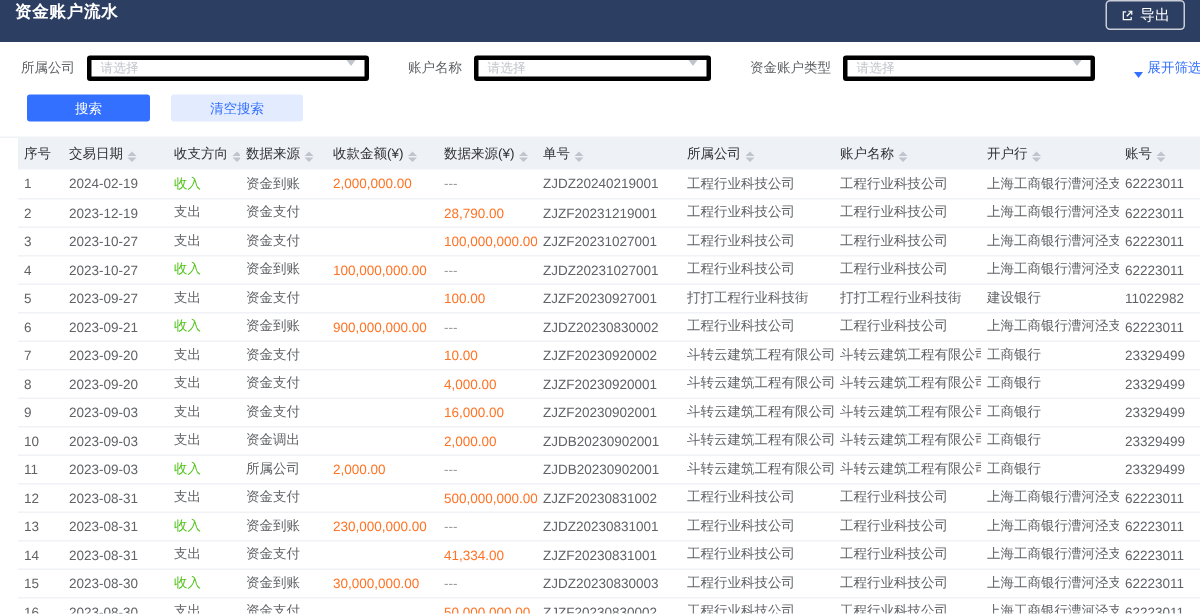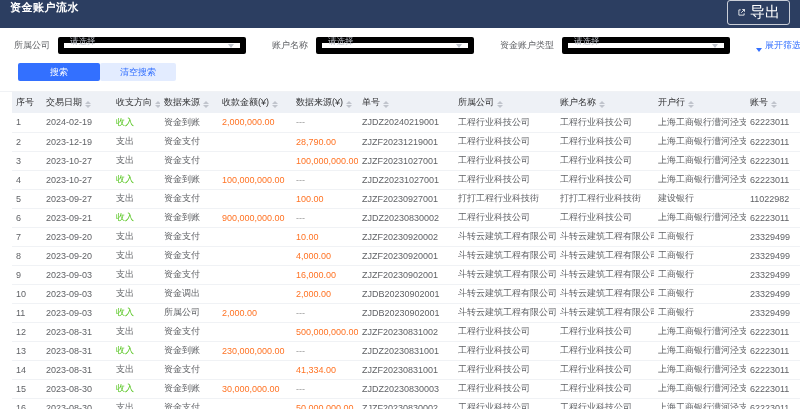--- a/index.html
+++ b/index.html
@@ -7,41 +7,41 @@
     font-family:"Liberation Sans","DejaVu Sans",sans-serif; }
   :root{
     --accent:#3370ff; --accent-light:#e3ecff; --amount:#ff7324;
     --income:#52c41a; --header-bg:#2c3e61; --th-bg:#eef1f6;
   }
   
   .topbar{ height:28px; background:var(--header-bg); display:flex; align-items:flex-start;
     padding:0 10px; }
   .title{ color:#fff; font-size:11px; font-weight:bold; letter-spacing:.5px; }
   .export-btn{ margin-left:auto; background:transparent; border:1px solid rgba(255,255,255,.75);
-    color:#fff; font-size:15px; padding:2px 9px; border-radius:3px; display:flex;
+    color:#fff; font-size:10px; padding:2px 9px; border-radius:3px; display:flex;
     align-items:center; gap:4px; cursor:pointer; font-family:inherit; }
   
   .filter-card{ padding:9px 14px 0 14px; border-bottom:1px solid #f0f2f5; }
   .filter-row{ display:flex; align-items:center; }
   .field{ display:flex; align-items:center; margin-right:26px; }
   .flabel{ font-size:9px; color:#606266; margin-right:8px; white-space:nowrap; }
-  .select{ height:17px; border:6px solid #000000; border-radius:2px; background:#fff;
-    display:flex; align-items:flex-end; justify-content:space-between; padding:0 6px; cursor:pointer; }
+  .select{ height:17px; border:3px solid #000000; border-radius:2px; background:#fff;
+    display:flex; align-items:flex-start; justify-content:space-between; padding:0 6px; cursor:pointer; }
   .sel-w1{ width:188px; } .sel-w2{ width:158px; } .sel-w3{ width:168px; }
   .placeholder{ font-size:8.5px; color:#c0c4cc; }
   .caret{ width:0; height:0; border-left:3.5px solid transparent; border-right:3.5px solid transparent;
     border-top:4px solid #c0c4cc; }
   .expand{ margin-left:auto; color:var(--accent); font-size:9px; display:flex;
     align-items:flex-end; gap:3px; cursor:pointer; white-space:nowrap; }
   .expand-caret{ width:0; height:0; border-left:3.5px solid transparent; border-right:3.5px solid transparent;
     border-top:4px solid var(--accent); }
-  .btn-row{ display:flex; margin:9px 0 10px 4px; }
+  .btn-row{ display:flex; gap:14px; margin:9px 0 10px 4px; }
   .btn-primary{ width:82px; height:18px; background:var(--accent); color:#fff; border:none;
     border-radius:2px; font-size:9px; cursor:pointer; font-family:inherit; }
-  .btn-light{ width:76px; height:18px; background:var(--accent-light); color:var(--accent);
+  .btn-light{ width:88px; height:18px; background:var(--accent-light); color:var(--accent);
     border:none; border-radius:2px; font-size:9px; cursor:pointer; font-family:inherit; }
   
   .table-wrap{ width:800px; overflow:hidden; padding-left:12px; }
   table{ border-collapse:collapse; table-layout:fixed; width:812px; font-size:9px; }
   col.c0{width:30px} col.c1{width:70px} col.c2{width:48px} col.c3{width:58px}
   col.c4{width:74px} col.c5{width:66px} col.c6{width:96px} col.c7{width:102px}
   col.c8{width:98px} col.c9{width:92px} col.c10{width:78px}
   th{ background:var(--th-bg); color:#303133; font-weight:normal; text-align:left;
     height:21px; padding:0 4px; white-space:nowrap; overflow:hidden; }
   td{ height:19px; padding:0 4px; color:#606266; white-space:nowrap; overflow:hidden;

